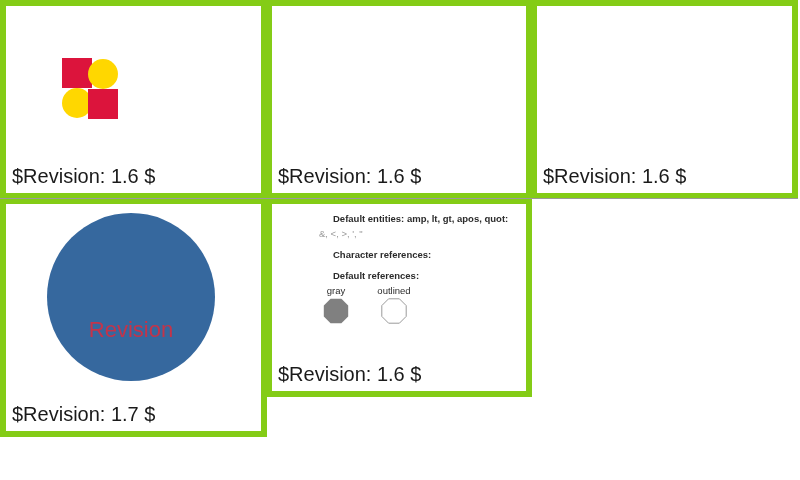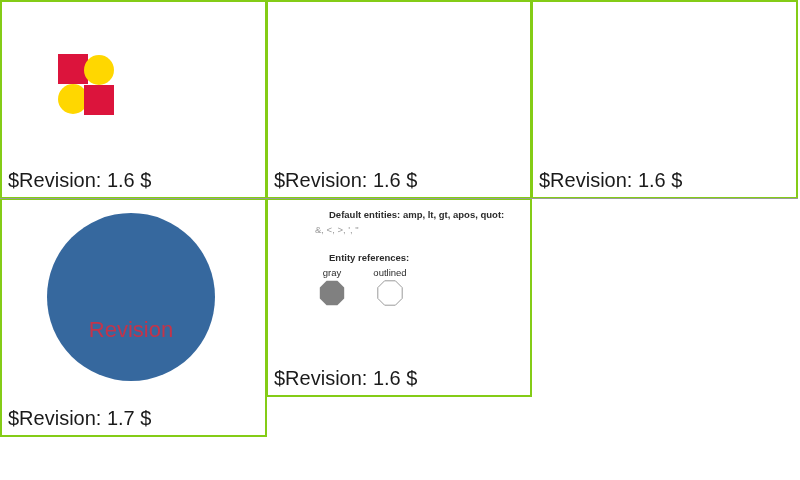--- a/index.html
+++ b/index.html
@@ -16,21 +16,21 @@
     position: relative;
     width: 800px;
     height: 480px;
     background: #ffffff;
   }
 
   
   .panel {
     position: absolute;
     background: #ffffff;
-    border: 2px solid #84cc16;
+    border: 6px solid #84cc16;
     box-sizing: border-box;
     overflow: hidden;
   }
 
   
   #panel-logo-1 { left: 0px;   top: 0px;   width: 267px; height: 199px; }
   #panel-logo-2 { left: 266px; top: 0px;   width: 266px; height: 199px; }
   #panel-logo-3 { left: 531px; top: 0px;   width: 267px; height: 199px; }
 
   
@@ -192,24 +192,25 @@
   <div id="invalid-label">Revision</div>
 
   <div class="panel" id="panel-entities">
     <div class="ent-body">
 
       <p class="ent-head">Default entities: amp, lt, gt, apos, quot:</p>
       <p class="ent-sub">&amp;, &lt;, &gt;, ', "</p>
 
       <div class="ent-spacer"></div>
 
+      <p class="ent-head">Character references:</p>
 
       <div class="ent-spacer"></div>
 
-      <p class="ent-head">Entity references:</p>
+      <p class="ent-head">Default references:</p>
 
       <div class="ent-shapes">
 
         <div class="shape-col" id="shape-col-gray">
           <div class="shape-caption">gray</div>
           <svg class="octagon-wrap" viewBox="0 0 26 26">
             <polygon points="7.6,0.8 18.4,0.8 25.2,7.6 25.2,18.4 18.4,25.2 7.6,25.2 0.8,18.4 0.8,7.6" fill="#808080"></polygon>
           </svg>
         </div>
 

